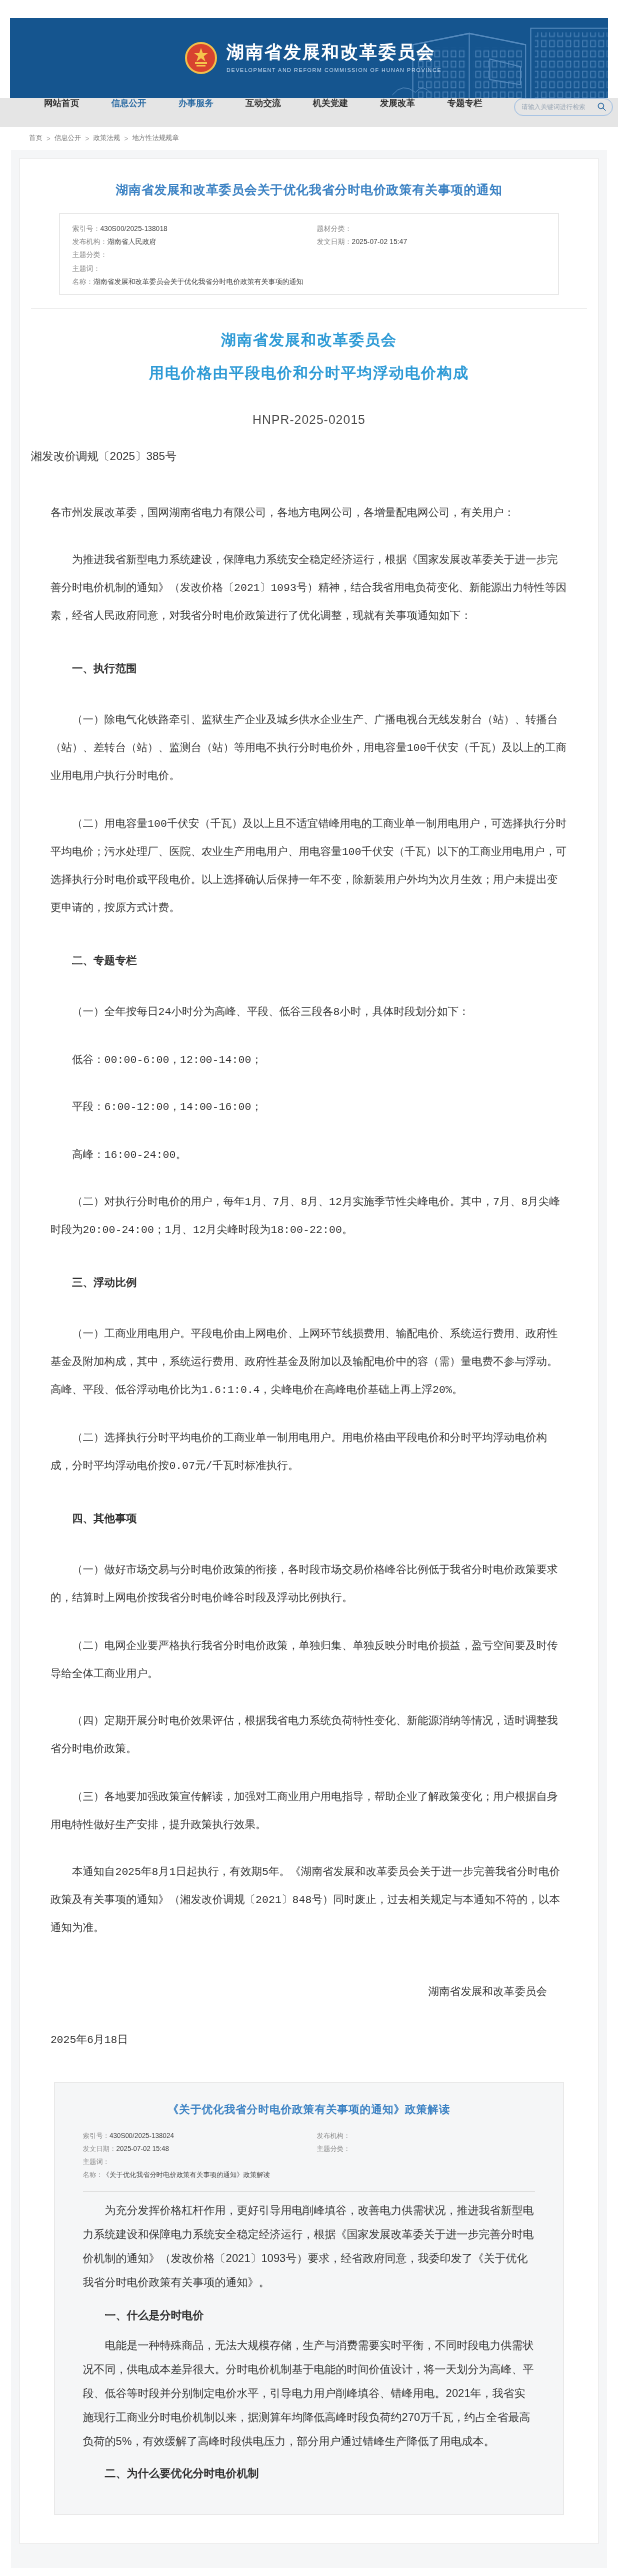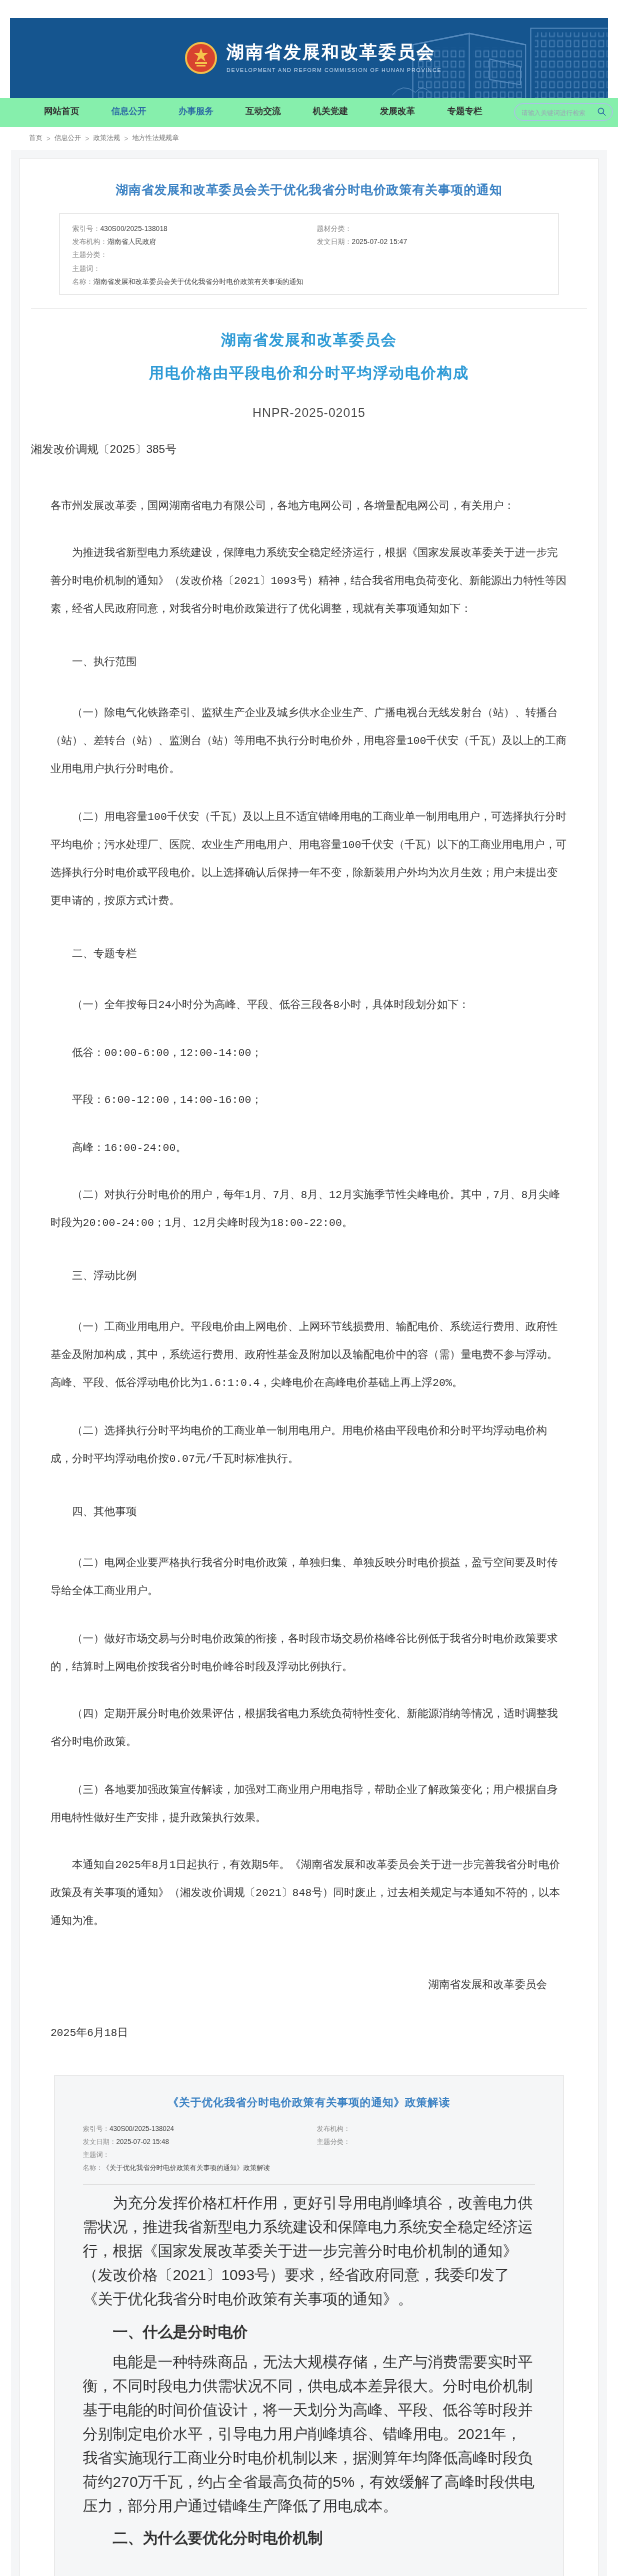--- a/index.html
+++ b/index.html
@@ -16,21 +16,21 @@
   body{width:618px;background:#ffffff;font-family:"Liberation Sans","DejaVu Sans",sans-serif;color:var(--text-dark);}
   .top-strip{height:17.5px;background:#ffffff;}
   
   .banner{height:80px;margin:0 10.3px;background:var(--banner-blue);position:relative;display:flex;align-items:center;overflow:hidden;}
   .banner-brand{display:flex;align-items:center;margin-left:175px;position:relative;z-index:2;}
   .emblem{width:32px;height:32px;margin-right:9.3px;flex:0 0 auto;}
   .brand-text .cn{font-size:17.5px;font-weight:700;color:#ffffff;letter-spacing:1.5px;line-height:1.2;}
   .brand-text .en{font-size:5.4px;color:#c9ddf2;letter-spacing:0.8px;margin-top:3.1px;}
   .banner-art{position:absolute;right:0;top:0;height:80px;z-index:1;opacity:.55;}
   
-  .nav{height:29px;display:flex;align-items:center;padding:0 31px 0 44px;background:#86efac;}
+  .nav{height:29px;display:flex;padding:0 31px 0 44px;background:#e5e5e5;}
   .nav-item{font-size:8.8px;font-weight:700;color:var(--text-dark);margin-right:32px;cursor:pointer;white-space:nowrap;}
   .nav-item.active{color:var(--link-blue);}
   .search-box{margin-left:auto;width:99px;height:18.5px;border:0.5px solid #a9c4e3;border-radius:9.3px;display:flex;align-items:center;padding:0 6.2px;}
   .search-box input{border:none;outline:none;flex:1;font-size:6.4px;color:#333;background:transparent;font-family:inherit;min-width:0;}
   .search-box input::placeholder{color:#9aa7b5;}
   .search-icon{width:9.3px;height:9.3px;flex:0 0 auto;cursor:pointer;}
   
   .crumbs{height:23px;display:flex;align-items:center;padding-left:29px;font-size:6.7px;color:#777;background:#fff;}
   .crumb{cursor:pointer;color:#777;}
   .crumb-sep{margin:0 4.1px;color:#999;}
@@ -42,35 +42,35 @@
   .meta-grid{display:grid;grid-template-columns:1fr 1fr;column-gap:15.5px;}
   .meta-row{font-size:7px;color:var(--text-gray);line-height:13.4px;white-space:nowrap;overflow:hidden;}
   .meta-row.full{grid-column:1 / span 2;white-space:normal;}
   .meta-label{color:#888;}
   .meta-value{color:#444;}
   .doc-divider{border:none;border-top:0.5px solid #eeeeee;margin:13.4px 0 0;}
   
   .doc-head{color:var(--heading-blue);font-size:15px;font-weight:700;text-align:center;letter-spacing:1px;}
   .doc-head.l1{margin-top:21.6px;}
   .doc-head.l2{margin-top:14.4px;}
-  .doc-code{font-size:12.4px;color:#4a4a4a;text-align:center;margin-top:23px;letter-spacing:0.5px;}
+  .doc-code{font-size:12.4px;color:#4a4a4a;text-align:center;margin-top:30px;letter-spacing:0.5px;}
   .doc-no{font-size:11.3px;color:#333;text-align:left;margin-top:21.6px;}
   
   .notice-body{padding:15.5px 19.6px 0;font-size:10.8px;color:var(--text-dark);}
   .notice-body p{line-height:28px;margin:19.6px 0;text-indent:2em;font-family:Liberation Mono, monospace;}
   .notice-body p.addr{text-indent:0;}
-  .notice-body .n-h{line-height:28px;margin:24px 0;text-indent:2em;}
+  .notice-body .n-h{line-height:28px;margin:24px 0;text-indent:2em;font-weight:bold;}
   .notice-body p.sig{text-align:right;text-indent:0;padding-right:20.6px;margin-top:36px;}
   .notice-body p.date{text-align:left;text-indent:0;padding-right:29px;margin-top:8px;}
   
   .int-box{margin:28px 23px 0;background:var(--bg-gray);border:0.5px solid #e9e9e9;padding:15.5px 28px 23px;}
   .int-title{color:var(--title-blue);font-size:10.8px;font-weight:700;text-align:center;margin:4.1px 0 12.4px;letter-spacing:0.5px;}
   .int-meta .meta-row{font-size:6.7px;line-height:13px;}
   .int-divider{border:none;border-top:0.5px solid #e0e0e0;margin:10.3px 0 3.1px;}
-  .int-body{font-size:15px;color:var(--text-dark);}
+  .int-body{font-size:11px;color:var(--text-dark);}
   .int-body p{line-height:24px;margin:6.2px 0;text-indent:2em;}
   .int-body .int-h{font-weight:700;line-height:24px;margin:8.2px 0 4.1px;text-indent:2em;}
 </style>
 </head>
 <body>
 
 <div class="top-strip"></div>
 
 <div class="banner">
   <div class="banner-brand">
@@ -169,22 +169,22 @@
         <div class="n-h">二、专题专栏</div>
         <p>（一）全年按每日24小时分为高峰、平段、低谷三段各8小时，具体时段划分如下：</p>
         <p>低谷：00:00-6:00，12:00-14:00；</p>
         <p>平段：6:00-12:00，14:00-16:00；</p>
         <p>高峰：16:00-24:00。</p>
         <p>（二）对执行分时电价的用户，每年1月、7月、8月、12月实施季节性尖峰电价。其中，7月、8月尖峰时段为20:00-24:00；1月、12月尖峰时段为18:00-22:00。</p>
         <div class="n-h">三、浮动比例</div>
         <p>（一）工商业用电用户。平段电价由上网电价、上网环节线损费用、输配电价、系统运行费用、政府性基金及附加构成，其中，系统运行费用、政府性基金及附加以及输配电价中的容（需）量电费不参与浮动。高峰、平段、低谷浮动电价比为1.6:1:0.4，尖峰电价在高峰电价基础上再上浮20%。</p>
         <p>（二）选择执行分时平均电价的工商业单一制用电用户。用电价格由平段电价和分时平均浮动电价构成，分时平均浮动电价按0.07元/千瓦时标准执行。</p>
         <div class="n-h">四、其他事项</div>
+        <p>（一）做好市场交易与分时电价政策的衔接，各时段市场交易价格峰谷比例低于我省分时电价政策要求的，结算时上网电价按我省分时电价峰谷时段及浮动比例执行。</p>
         <p>（二）电网企业要严格执行我省分时电价政策，单独归集、单独反映分时电价损益，盈亏空间要及时传导给全体工商业用户。</p>
-        <p>（一）做好市场交易与分时电价政策的衔接，各时段市场交易价格峰谷比例低于我省分时电价政策要求的，结算时上网电价按我省分时电价峰谷时段及浮动比例执行。</p>
         <p>（四）定期开展分时电价效果评估，根据我省电力系统负荷特性变化、新能源消纳等情况，适时调整我省分时电价政策。</p>
         <p>（三）各地要加强政策宣传解读，加强对工商业用户用电指导，帮助企业了解政策变化；用户根据自身用电特性做好生产安排，提升政策执行效果。</p>
         <p>本通知自2025年8月1日起执行，有效期5年。《湖南省发展和改革委员会关于进一步完善我省分时电价政策及有关事项的通知》（湘发改价调规〔2021〕848号）同时废止，过去相关规定与本通知不符的，以本通知为准。</p>
         <p class="sig">湖南省发展和改革委员会</p>
         <p class="date">2025年6月18日</p>
       </div>
 
     <div class="int-box">
       <div class="int-title">《关于优化我省分时电价政策有关事项的通知》政策解读</div>
       <div class="int-meta">

